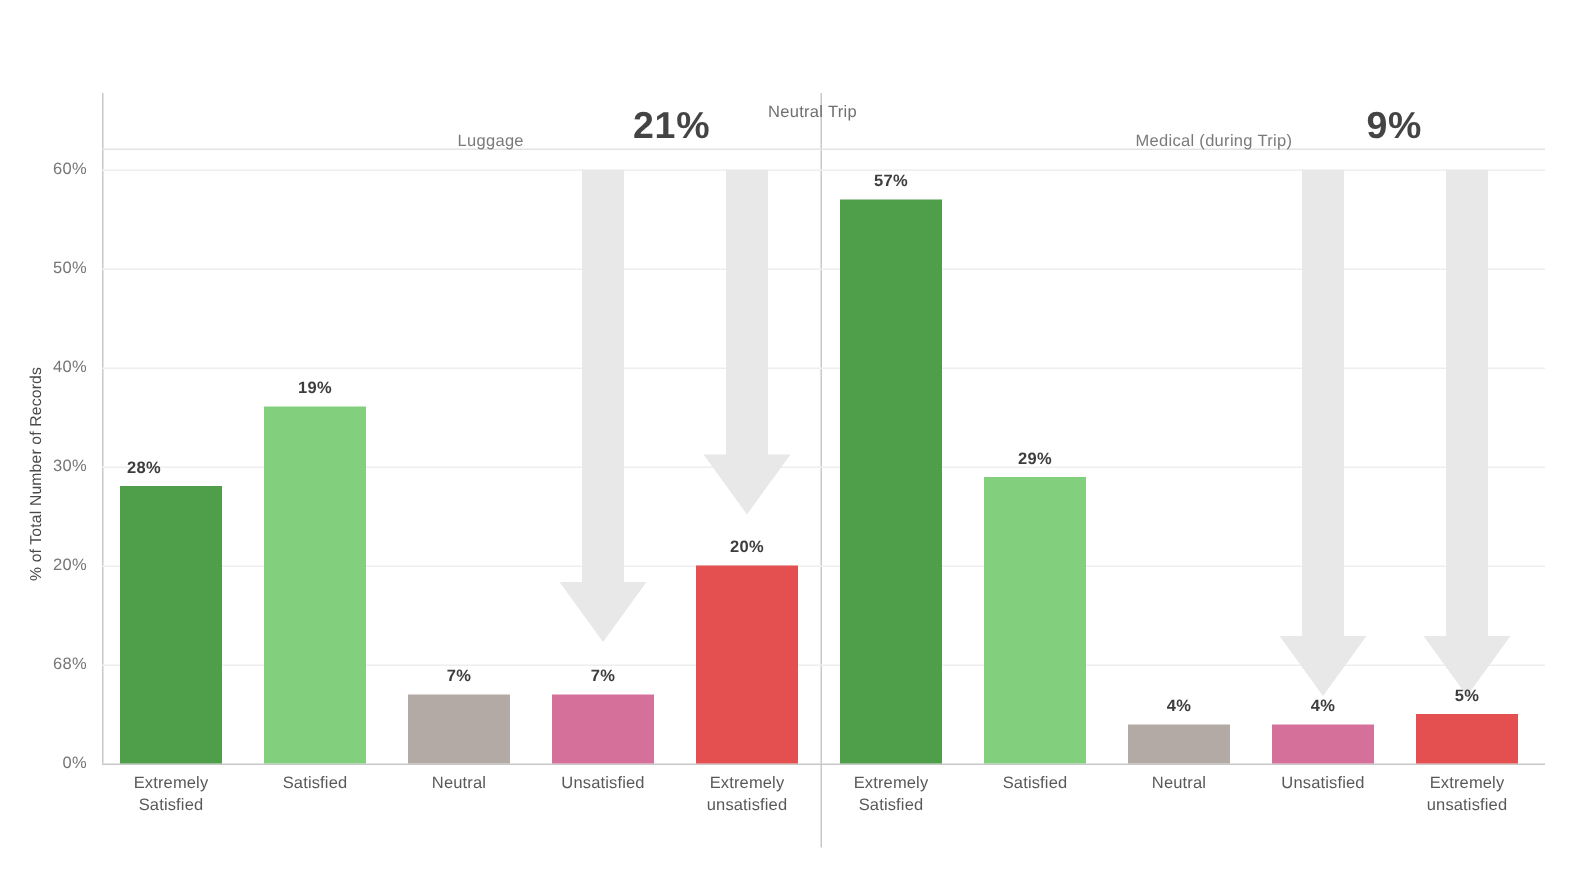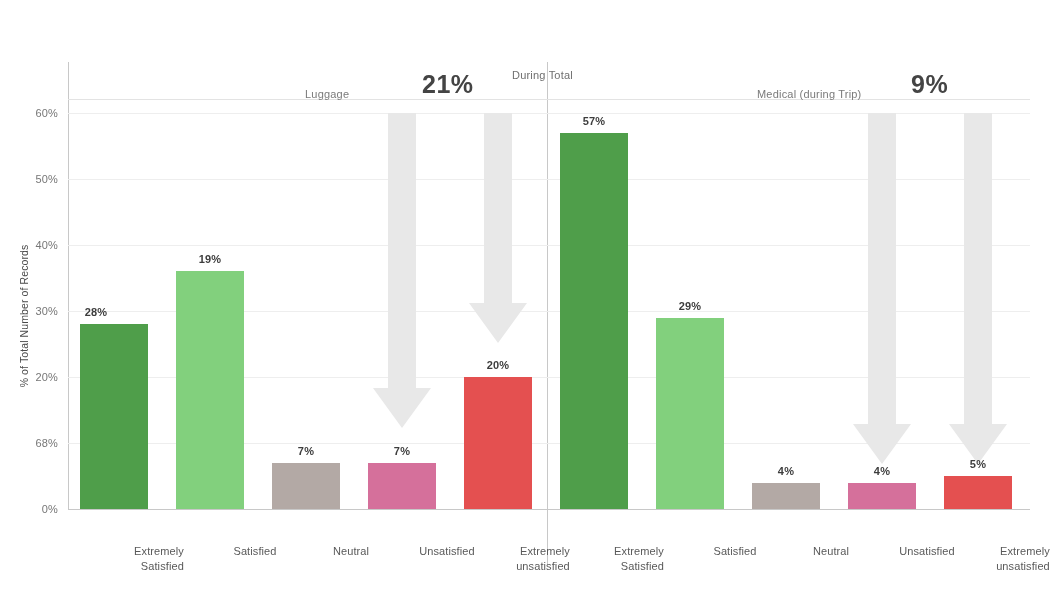--- a/index.html
+++ b/index.html
@@ -108,29 +108,28 @@
     font-size: 11px;
     color: #3d3d3d;
     text-align: center;
     white-space: nowrap;
     transform: translateX(-50%);
     letter-spacing: .2px;
     font-weight: bold;
   }
   .cat-label {
     position: absolute;
-    top: 544px;
+    top: 515px;
     font-size: 11px;
     color: #595959;
-    text-align: right;
+    text-align: center;
     line-height: 15px;
     transform: translateX(-50%);
     white-space: pre-line;
     letter-spacing: .1px;
-    margin-left: 45px;
   }
 </style>
 </head>
 <body>
 
 <div id="stage">
 
   <div class="axis-line"></div>
   <div class="baseline"></div>
   <div class="panel-divider"></div>
@@ -152,21 +151,21 @@
       <div class="ytick" style="top: 245px;">40%</div>
       <div class="ytick" style="top: 179px;">50%</div>
       <div class="ytick" style="top: 113px;">60%</div>
     </div>
 
   <div class="yaxis-title">% of Total Number of Records</div>
 
   <div class="panel-label" style="left:285px; top:88px;">Luggage</div>
   <div class="panel-big" style="left:422px; top:70px;">21%</div>
 
-  <div class="panel-top-label" style="left:512px; top:69px;">During Total</div>
+  <div class="panel-top-label" style="left:512px; top:69px;">Neutral Trip</div>
   <div class="panel-label" style="left:737px; top:88px;">Medical (during Trip)</div>
   <div class="panel-big" style="left:911px; top:70px;">9%</div>
 
   <div id="arrows">
       <div class="arrow" style="left: 373px; top: 113px;">
         <svg width="58" height="315" viewBox="0 0 58 315">
           <path fill="#e8e8e8" d="M 15 0 L 43 0 L 43 275 L 58 275 L 29 315 L 0 275 L 15 275 Z"></path>
         </svg>
       </div>
       <div class="arrow" style="left: 469px; top: 113px;">

